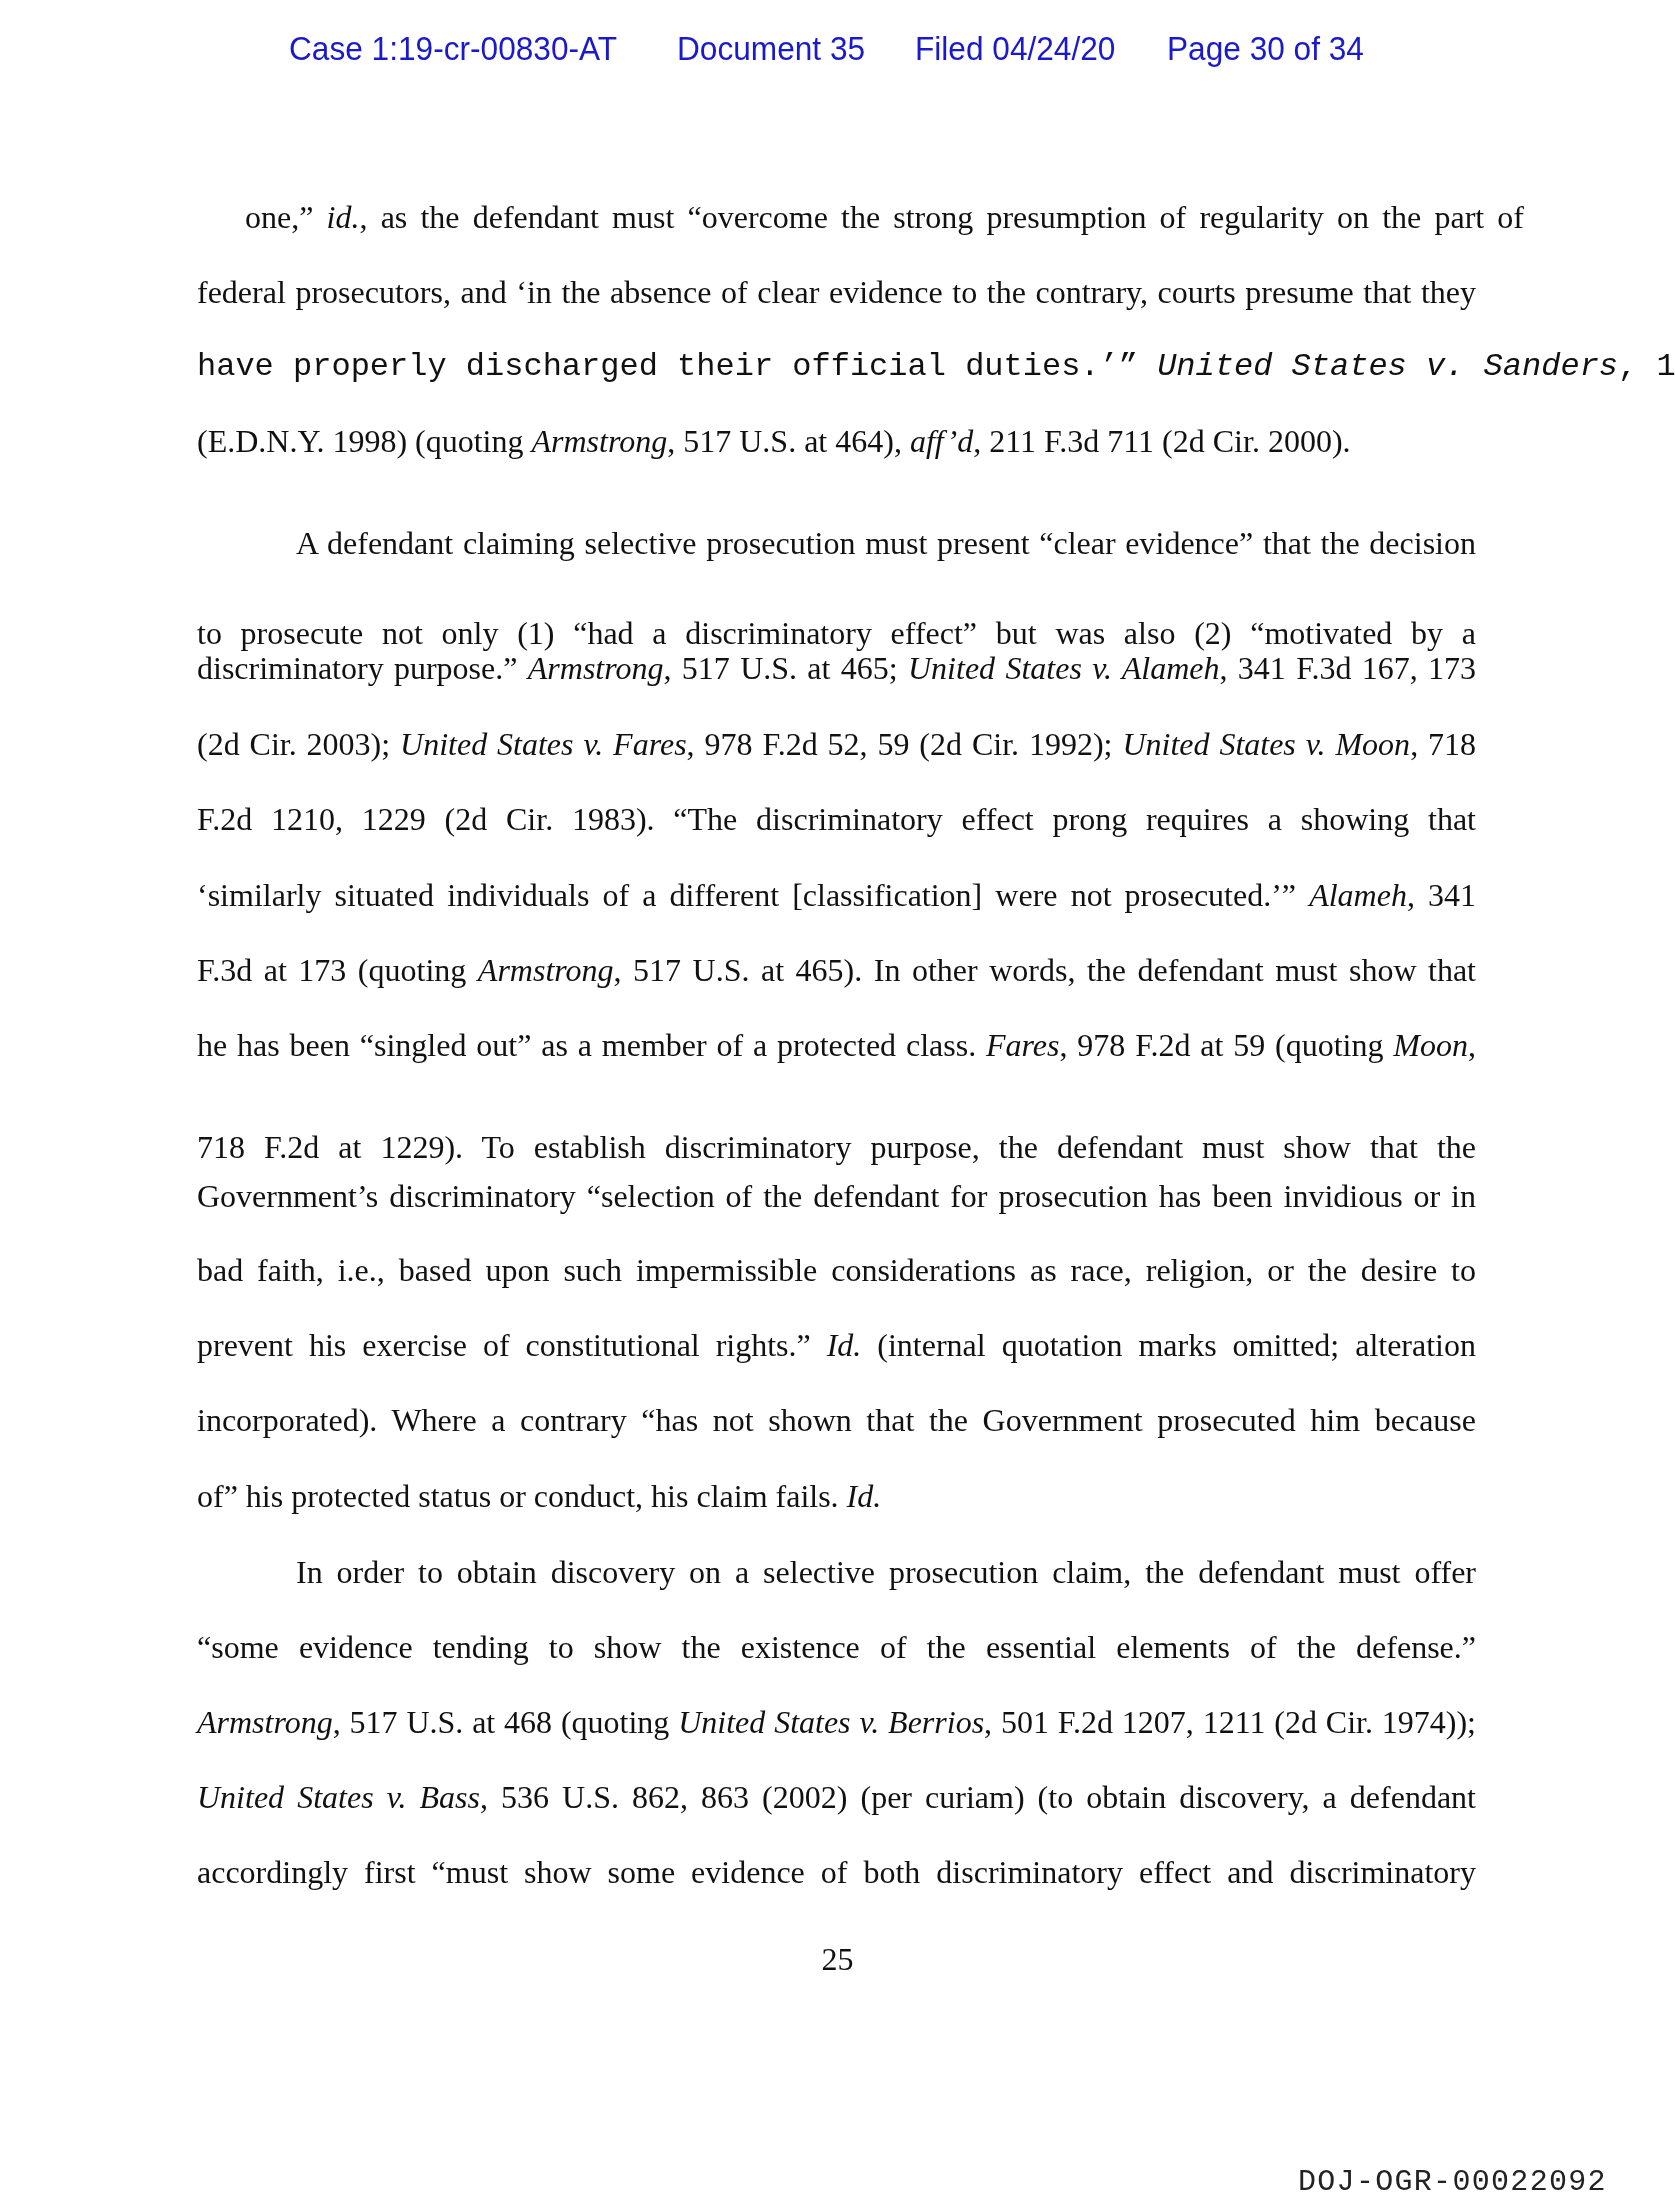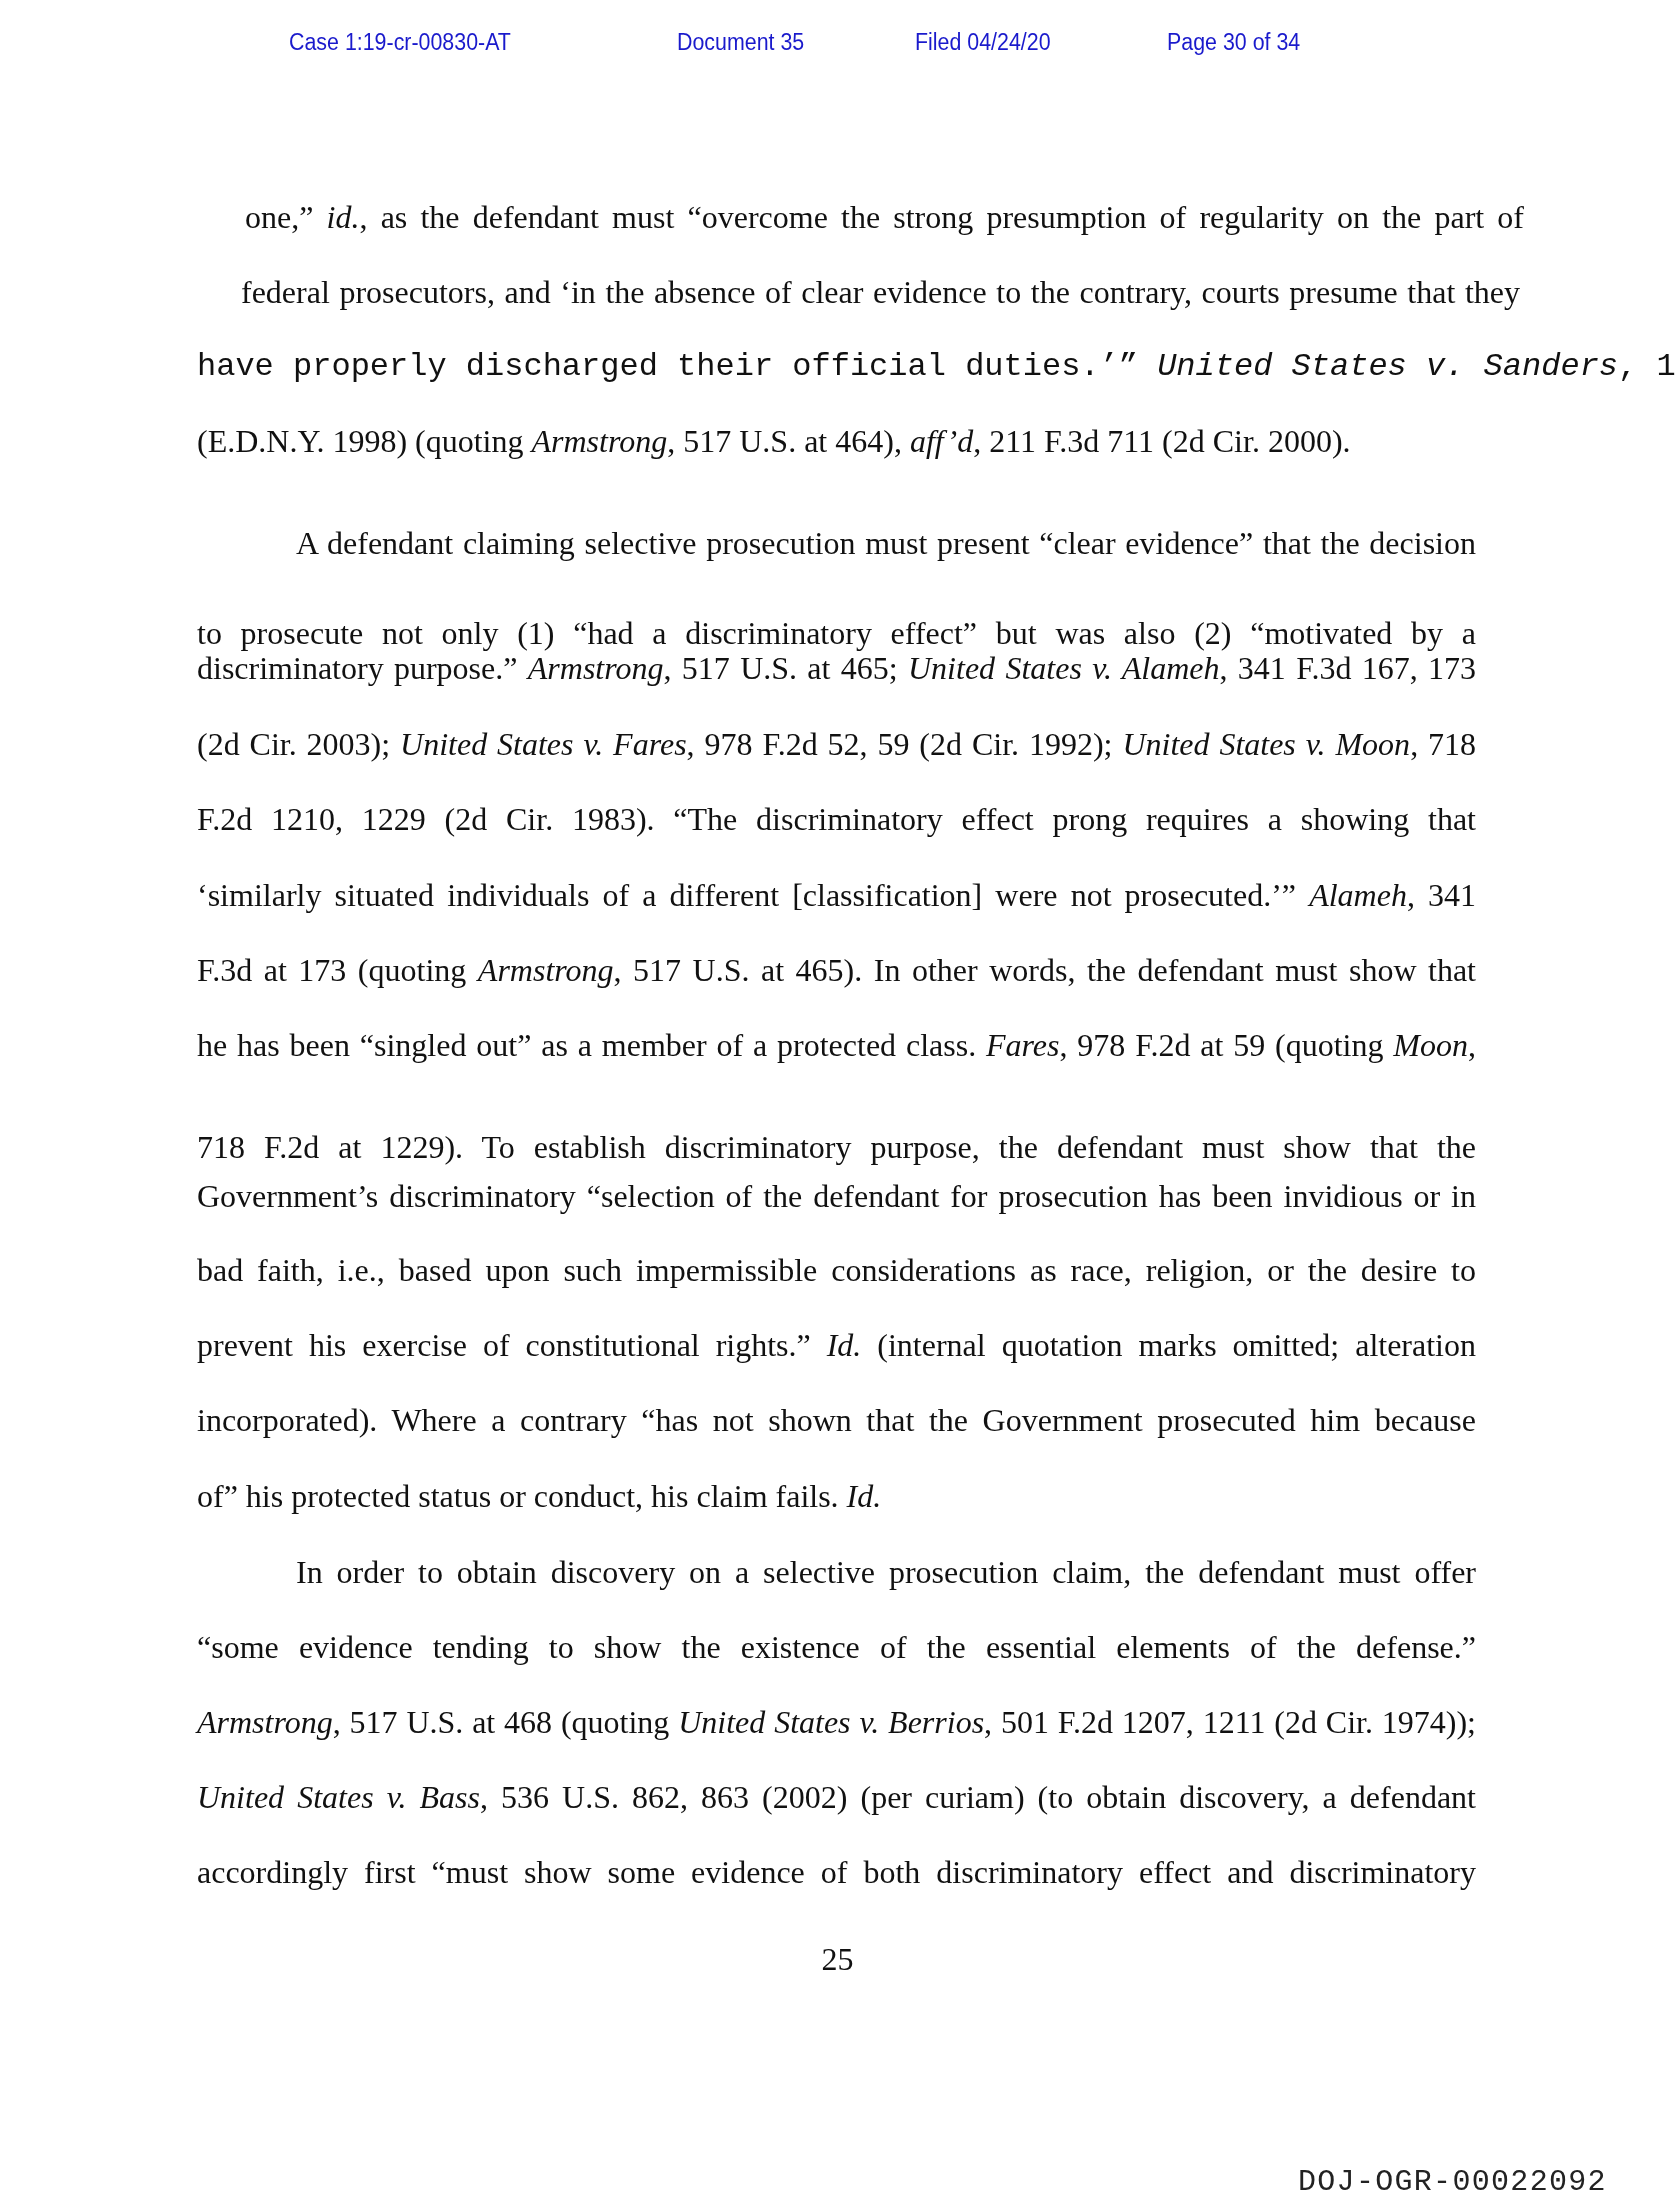--- a/index.html
+++ b/index.html
@@ -1,19 +1,19 @@
 <!DOCTYPE html>
 <html style="font-size:10.5px"><head>
 <meta charset="utf-8">
 <style>
   html, body { margin: 0; padding: 0; background: #ffffff; }
   body { width: 1675px; height: 2205px; position: relative; overflow: hidden; }
   .header {
     position: absolute; top: 29px; left: 0; width: 1675px; height: 46px;
-    font-family: "Liberation Sans", sans-serif; font-size: 23px; color: #1a1acc;
+    font-family: "Liberation Sans", sans-serif; font-size: 34px; color: #1a1acc;
     white-space: nowrap;
   }
   .header span { position: absolute; top: 0; transform: scaleX(0.93); transform-origin: left top; }
   .line {
     position: absolute; left: 197px; width: 1279px; height: 46px;
     font-family: "Liberation Serif", serif; font-size: 32px; color: #111111;
     white-space: nowrap; line-height: 46px;
     text-align: justify; text-align-last: justify;
   }
   .line.last { text-align-last: left; }
@@ -34,21 +34,21 @@
 
 <div class="header">
   <span style="left:289px">Case 1:19-cr-00830-AT</span>
   <span style="left:677px">Document 35</span>
   <span style="left:915px">Filed 04/24/20</span>
   <span style="left:1167px">Page 30 of 34</span>
 </div>
 
 <div id="body-text">
     <div class="line" style="top: 194px; margin-left: 48px;"><span>one,” </span><i>id.</i><span>, as the defendant must “overcome the strong presumption of regularity on the part of</span></div>
-    <div class="line" style="top: 269px; margin-left: 44px;"><span>federal prosecutors, and ‘in the absence of clear evidence to the contrary, courts presume that they</span></div>
+    <div class="line" style="top: 269px;"><span>federal prosecutors, and ‘in the absence of clear evidence to the contrary, courts presume that they</span></div>
     <div class="line" style="top: 344px; font-family: Liberation Mono, monospace;"><span>have properly discharged their official duties.’”  </span><i>United States v. Sanders</i><span>, 17 F. Supp. 2d 141, 144</span></div>
     <div class="line last" style="top: 418px;"><span>(E.D.N.Y. 1998) (quoting </span><i>Armstrong</i><span>, 517 U.S. at 464), </span><i>aff’d</i><span>, 211 F.3d 711 (2d Cir. 2000).</span></div>
     <div class="line indent" style="top: 520px;"><span>A defendant claiming selective prosecution must present “clear evidence” that the decision</span></div>
     <div class="line" style="top: 570px; margin-top: 40px;"><span>to prosecute not only (1) “had a discriminatory effect” but was also (2) “motivated by a</span></div>
     <div class="line" style="top: 645px;"><span>discriminatory purpose.”  </span><i>Armstrong</i><span>, 517 U.S. at 465; </span><i>United States v. Alameh</i><span>, 341 F.3d 167, 173</span></div>
     <div class="line" style="top: 721px;"><span>(2d Cir. 2003); </span><i>United States v. Fares</i><span>, 978 F.2d 52, 59 (2d Cir. 1992); </span><i>United States v. Moon</i><span>, 718</span></div>
     <div class="line" style="top: 796px;"><span>F.2d 1210, 1229 (2d Cir. 1983).  “The discriminatory effect prong requires a showing that</span></div>
     <div class="line" style="top: 872px;"><span>‘similarly situated individuals of a different [classification] were not prosecuted.’”  </span><i>Alameh</i><span>, 341</span></div>
     <div class="line" style="top: 947px;"><span>F.3d at 173 (quoting </span><i>Armstrong</i><span>, 517 U.S. at 465).  In other words, the defendant must show that</span></div>
     <div class="line" style="top: 1022px;"><span>he has been “singled out” as a member of a protected class.  </span><i>Fares</i><span>, 978 F.2d at 59 (quoting </span><i>Moon</i><span>,</span></div>

